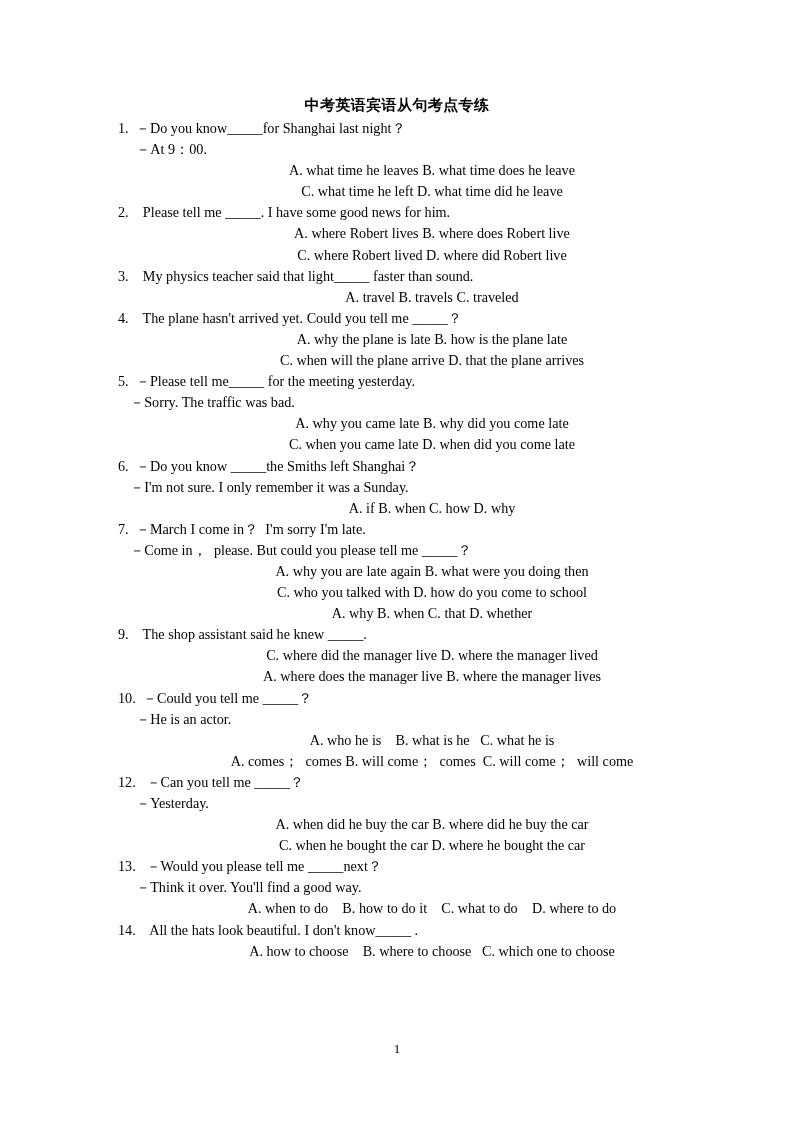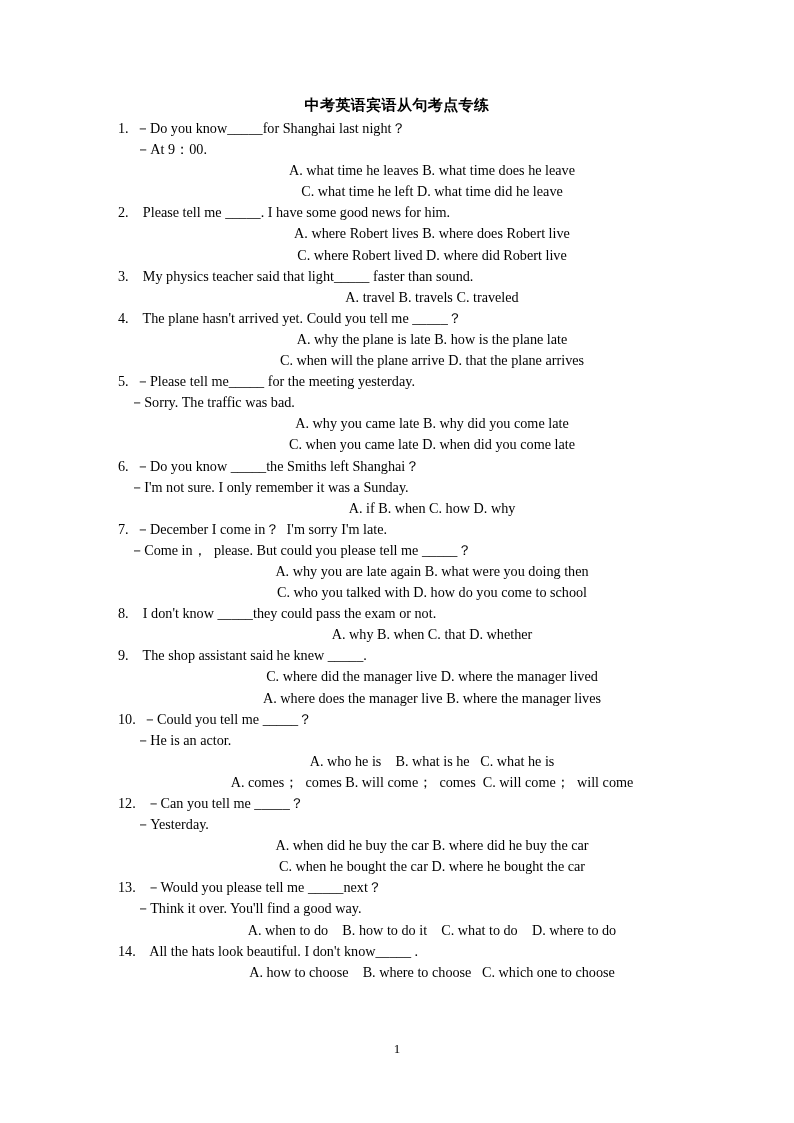--- a/index.html
+++ b/index.html
@@ -104,27 +104,26 @@
         <span class="line ln-dash2">－Sorry. The traffic was bad.</span>
         <span class="line ln-opt">A. why you came late B. why did you come late</span>
         <span class="line ln-opt">C. when you came late D. when did you come late</span>
       </div>
       <div class="q">
         <span class="line ln-num">6.  －Do you know _____the Smiths left Shanghai？</span>
         <span class="line ln-dash2">－I'm not sure. I only remember it was a Sunday.</span>
         <span class="line ln-opt">A. if B. when C. how D. why</span>
       </div>
       <div class="q">
-        <span class="line ln-num">7.  －December I come in？  I'm sorry I'm late.</span>
+        <span class="line ln-num">7.  －March I come in？  I'm sorry I'm late.</span>
         <span class="line ln-dash2">－Come in，  please. But could you please tell me _____？</span>
         <span class="line ln-opt">A. why you are late again B. what were you doing then</span>
         <span class="line ln-opt">C. who you talked with D. how do you come to school</span>
       </div>
       <div class="q">
-        <span class="line ln-num">8.    I don't know _____they could pass the exam or not.</span>
         <span class="line ln-opt">A. why B. when C. that D. whether</span>
       </div>
       <div class="q">
         <span class="line ln-num">9.    The shop assistant said he knew _____.</span>
         <span class="line ln-opt">C. where did the manager live D. where the manager lived</span>
         <span class="line ln-opt">A. where does the manager live B. where the manager lives</span>
       </div>
       <div class="q">
         <span class="line ln-num">10.  －Could you tell me _____？</span>
         <span class="line ln-dash">－He is an actor.</span>

